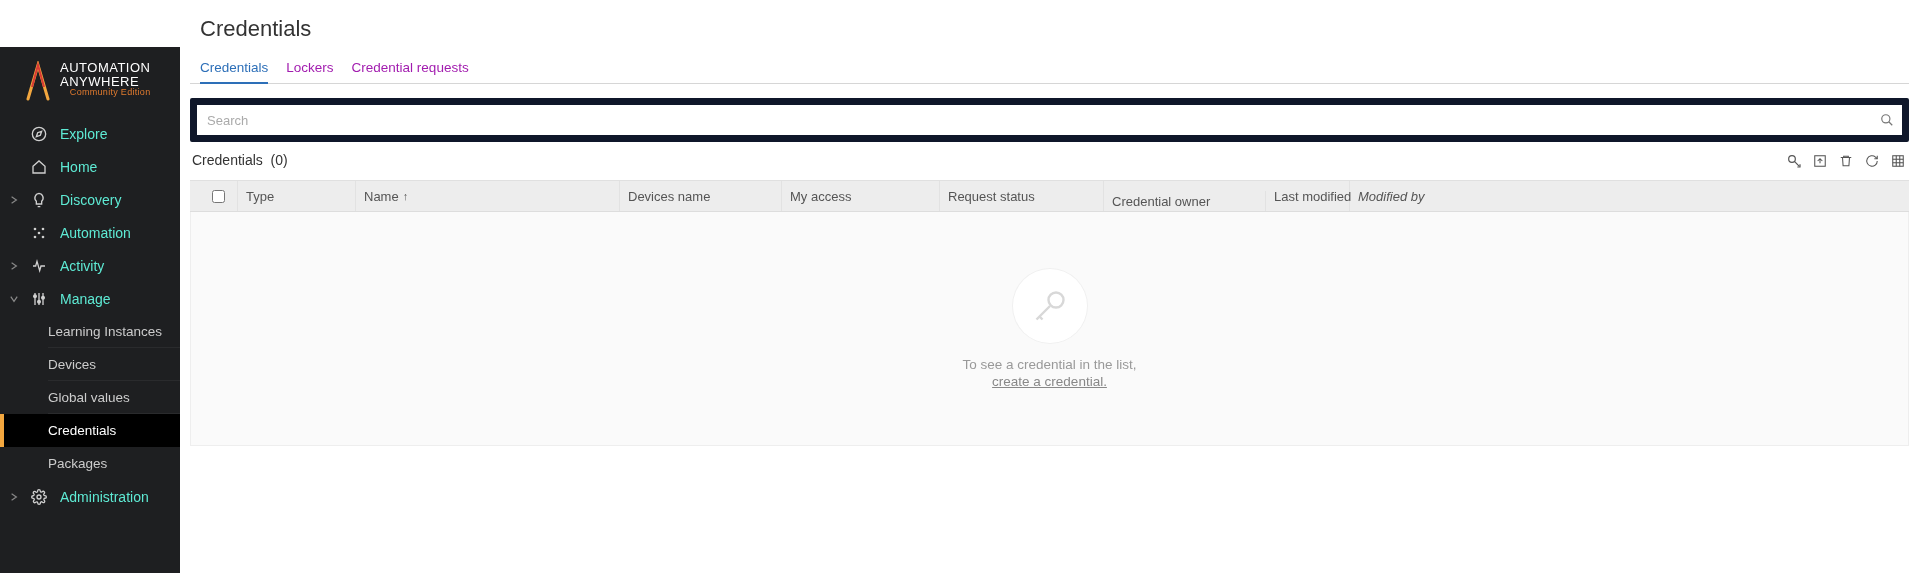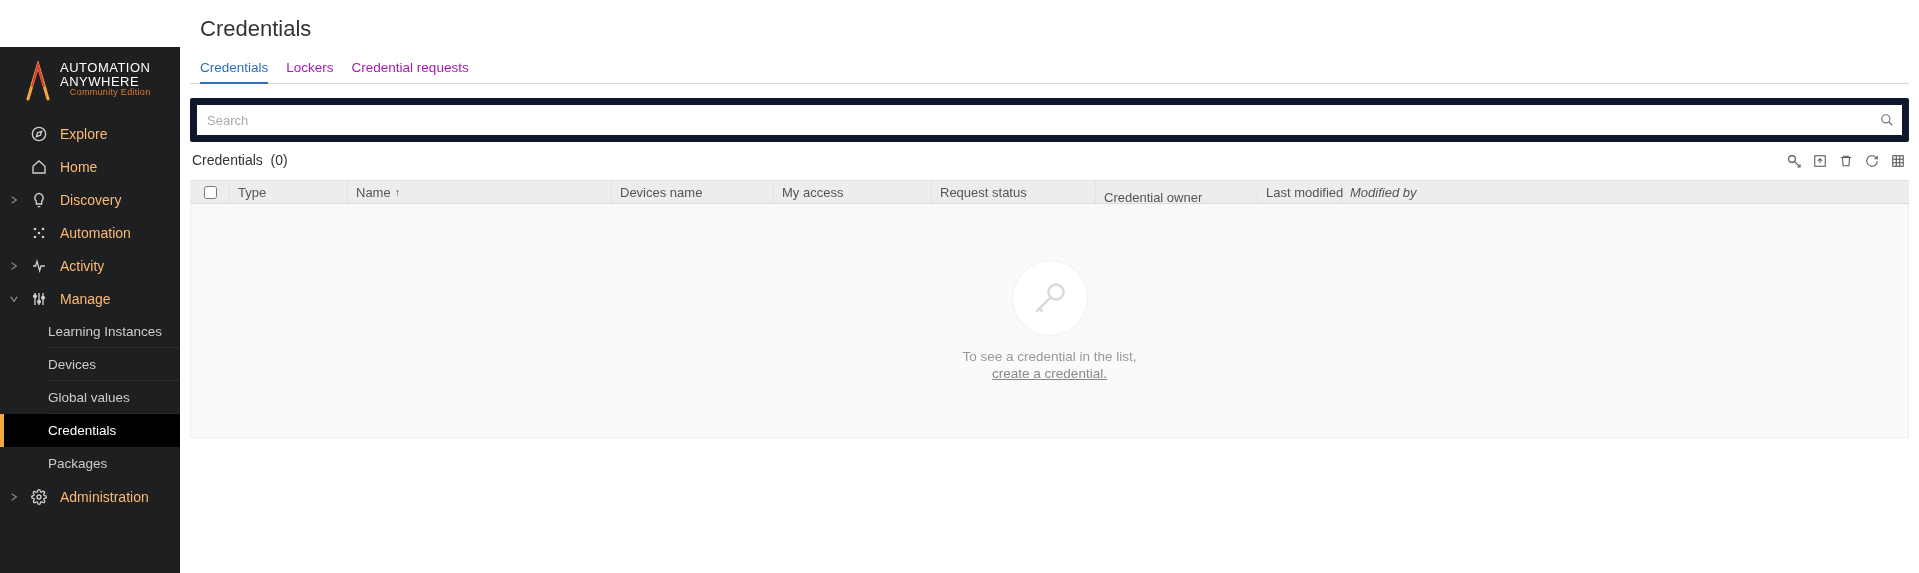--- a/index.html
+++ b/index.html
@@ -39,21 +39,21 @@
 
   .nav { flex: 1; overflow: hidden; padding-top: 6px; }
   .nav-item {
     display: flex;
     align-items: center;
     gap: 12px;
     height: 33px;
     padding: 0 12px 0 10px;
     cursor: pointer;
     position: relative;
-    color: #fdba74;
+    color: #5eead4;
     font-size: 14px;
   }
   .nav-item .chevron {
     width: 8px;
     display: flex;
     align-items: center;
     justify-content: center;
     color: #888;
     font-size: 10px;
   }
@@ -174,25 +174,26 @@
     align-items: center;
     justify-content: center;
     cursor: pointer;
   }
 
   .table-head {
     display: flex;
     background: #ededed;
     border-top: 1px solid #e0e0e0;
     border-bottom: 1px solid #ddd;
-    height: 24px;
+    height: 32px;
     align-items: stretch;
     margin: 6px 10px 0 10px;
     font-size: 13px;
     color: #555;
+    padding-left: 8px;
   }
   .th {
     display: flex;
     align-items: center;
     padding: 0 8px;
     border-right: 1px solid #e2e2e2;
     white-space: nowrap;
   }
   .th.checkbox { width: 40px; justify-content: center; }
   .th.type { width: 118px; }

